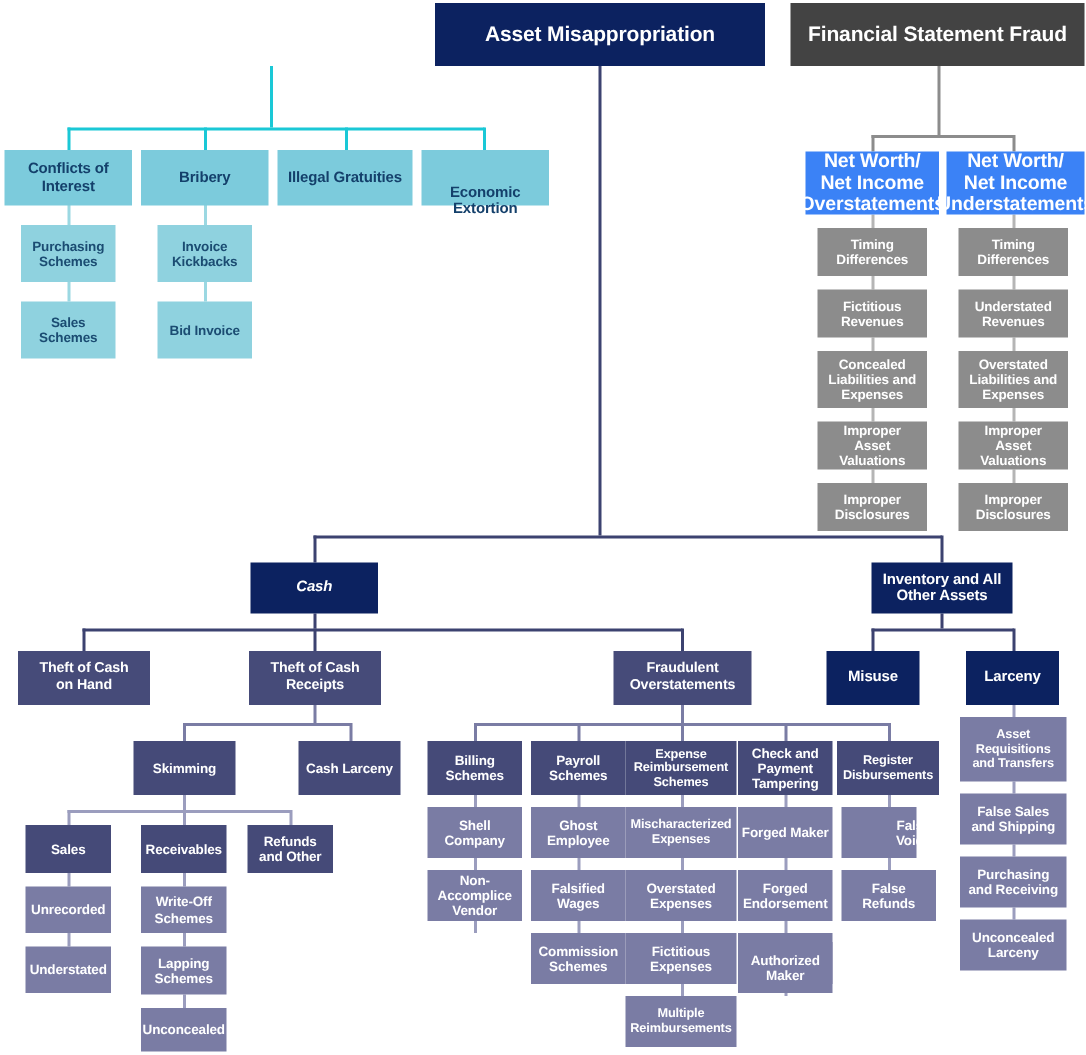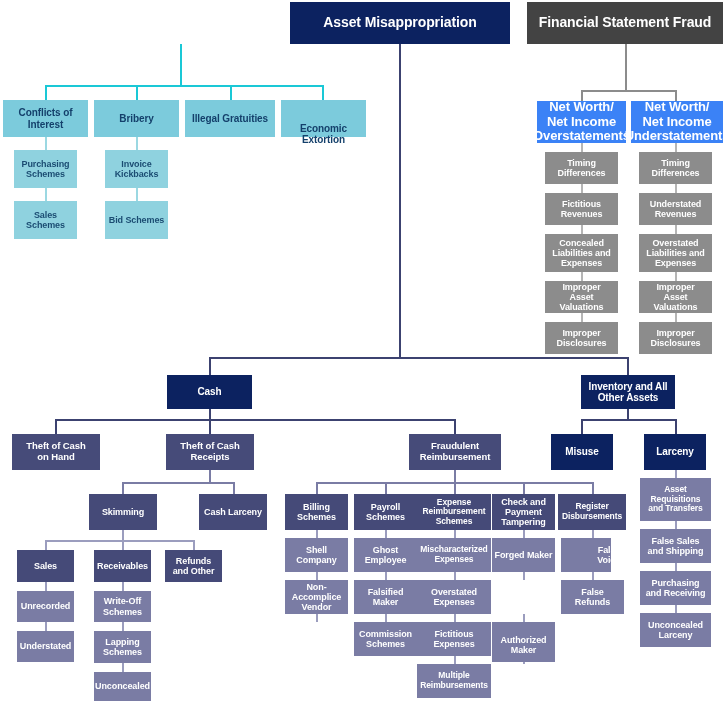--- a/index.html
+++ b/index.html
@@ -170,21 +170,21 @@
   </div>
   <div class="node c-l2" style="left:14px;top:201px;width:63px;height:38px;">
     <span style="white-space:pre-line;">Sales
 Schemes</span>
   </div>
   <div class="node c-l2" style="left:105px;top:150px;width:63px;height:38px;">
     <span style="white-space:pre-line;">Invoice
 Kickbacks</span>
   </div>
   <div class="node c-l2" style="left:105px;top:201px;width:63px;height:38px;">
-    <span style="white-space:pre-line;">Bid Schemes</span>
+    <span style="white-space:pre-line;">Bid Invoice</span>
   </div>
 
   <div class="node g-l1" style="left:537px;top:101px;width:89px;height:42px;">
     <span style="white-space:pre-line;">Net Worth/
 Net Income
 Overstatements</span>
   </div>
   <div class="node g-l1" style="left:631px;top:101px;width:92px;height:42px;">
     <span style="white-space:pre-line;">Net Worth/
 Net Income
@@ -231,34 +231,34 @@
     <span style="white-space:pre-line;">Improper
 Asset
 Valuations</span>
   </div>
   <div class="node g-l2" style="left:639px;top:322px;width:73px;height:32px;">
     <span style="white-space:pre-line;">Improper
 Disclosures</span>
   </div>
 
   <div class="node n-l1" style="left:167px;top:375px;width:85px;height:34px;">
-    <span style="white-space:pre-line;">Cash</span>
+    <span style="white-space:pre-line;font-style:italic;">Cash</span>
   </div>
 
   <div class="node n-l2" style="left:12px;top:434px;width:88px;height:36px;">
     <span style="white-space:pre-line;">Theft of Cash
 on Hand</span>
   </div>
   <div class="node n-l2" style="left:166px;top:434px;width:88px;height:36px;">
     <span style="white-space:pre-line;">Theft of Cash
 Receipts</span>
   </div>
   <div class="node n-l2" style="left:409px;top:434px;width:92px;height:36px;">
     <span style="white-space:pre-line;">Fraudulent
-Reimbursement</span>
+Overstatements</span>
   </div>
 
   <div class="node n-l3" style="left:89px;top:494px;width:68px;height:36px;">
     <span style="white-space:pre-line;">Skimming</span>
   </div>
   <div class="node n-l3" style="left:199px;top:494px;width:68px;height:36px;">
     <span style="white-space:pre-line;">Cash Larceny</span>
   </div>
 
   <div class="node n-l3" style="left:17px;top:550px;width:57px;height:32px;">
@@ -322,21 +322,21 @@
 Accomplice
 Vendor</span>
   </div>
 
   <div class="node n-l4" style="left:354px;top:538px;width:63px;height:34px;">
     <span style="white-space:pre-line;">Ghost
 Employee</span>
   </div>
   <div class="node n-l4" style="left:354px;top:580px;width:63px;height:34px;">
     <span style="white-space:pre-line;">Falsified
-Maker</span>
+Wages</span>
   </div>
   <div class="node n-l4" style="left:354px;top:622px;width:63px;height:34px;">
     <span style="white-space:pre-line;">Commission
 Schemes</span>
   </div>
 
   <div class="node n-l4" style="left:417px;top:538px;width:74px;height:34px;font-size:8.5px;">
     <span style="white-space:pre-line;">Mischaracterized
 Expenses</span>
   </div>
@@ -348,20 +348,24 @@
     <span style="white-space:pre-line;">Fictitious
 Expenses</span>
   </div>
   <div class="node n-l4" style="left:417px;top:664px;width:74px;height:34px;font-size:8.5px;">
     <span style="white-space:pre-line;">Multiple
 Reimbursements</span>
   </div>
 
   <div class="node n-l4" style="left:492px;top:538px;width:63px;height:34px;">
     <span style="white-space:pre-line;">Forged Maker</span>
+  </div>
+  <div class="node n-l4" style="left:492px;top:580px;width:63px;height:34px;">
+    <span style="white-space:pre-line;">Forged
+Endorsement</span>
   </div>
   <div class="node n-l4" style="left:492px;top:622px;width:63px;height:34px;">
     <span style="white-space:pre-line;margin-left:32px;">Altered Payee</span>
   </div>
   <div class="node n-l4" style="left:492px;top:628px;width:63px;height:34px;">
     <span style="white-space:pre-line;">Authorized
 Maker</span>
   </div>
 
   <div class="node n-l4" style="left:561px;top:538px;width:50px;height:34px;padding-left:48px;">

